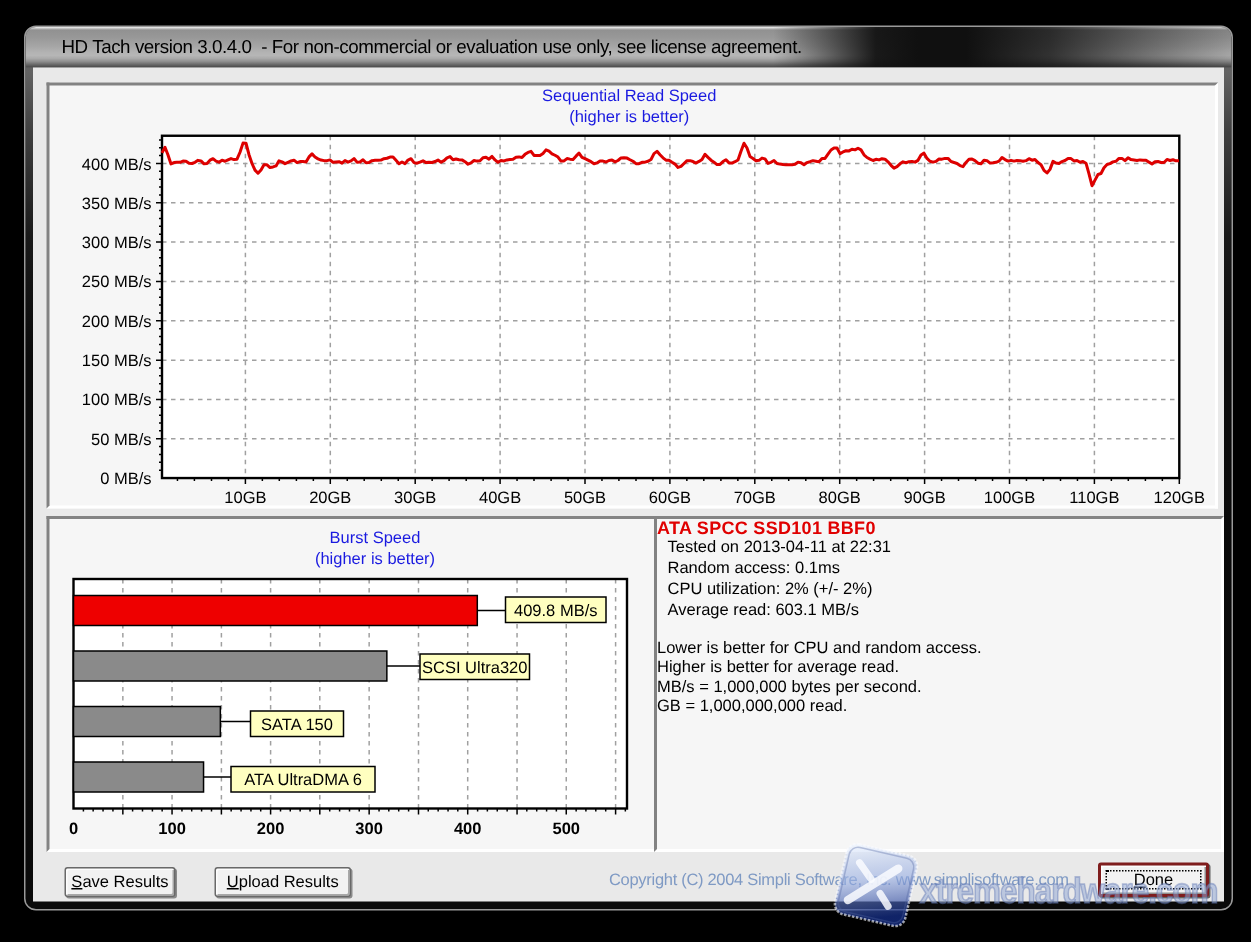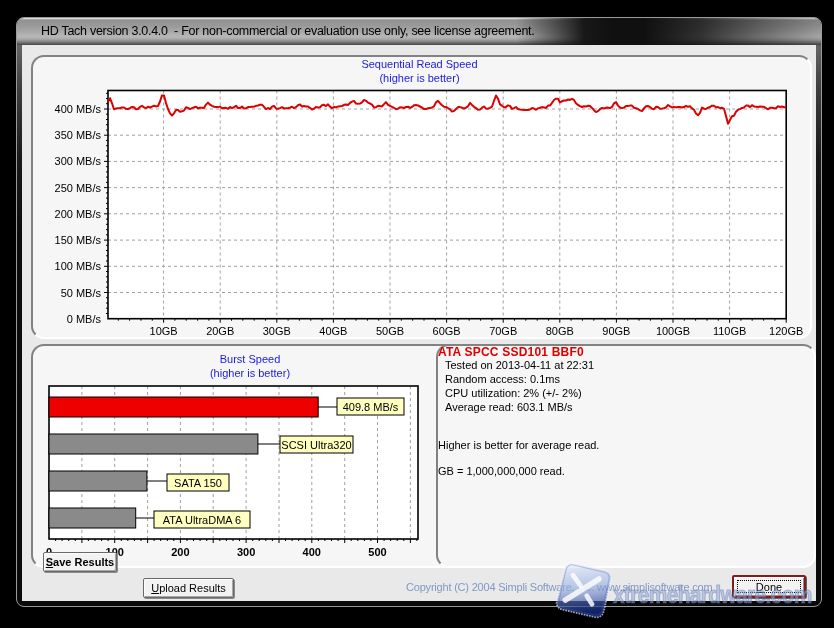--- a/index.html
+++ b/index.html
@@ -11,21 +11,21 @@
   border-radius:7px 7px 0 0; color:#000; font-size:12.5px; letter-spacing:-0.28px; line-height:26px;
   background:
    linear-gradient(to right, rgba(20,20,20,0) 0%, rgba(20,20,20,0) 62%, rgba(20,20,20,0.5) 66.5%, rgba(17,17,17,0.95) 70.5%, rgba(16,16,16,1) 74%, rgba(16,16,16,1) 78%, rgba(17,17,17,0.8) 85%, rgba(20,20,20,0.42) 93%, rgba(24,24,24,0.1) 100%),
    linear-gradient(to bottom, #f2f2f2 0px, #919191 2px, #989898 7px, #a6a6a6 13px, #b3b3b3 17px, #b6b6b6 19px, #a9a9a9 21px, #8e8e8e 23px, #696969 25px, #454545 27px);
   white-space:nowrap; overflow:hidden; }
 .titlebar span { padding-left:24px; }
 .client { position:absolute; left:5px; top:27px; width:794px; height:556px;
   background:#e9e9e9; }
 .panel { position:absolute; background:#f6f6f6;
   border-top:2px solid #828282; border-left:2px solid #828282;
-  border-bottom:2px solid #ffffff; border-right:2px solid #ffffff;border-radius:13px; }
+  border-bottom:2px solid #ffffff; border-right:2px solid #ffffff; }
 #p1 { left:9px; top:10px; width:781px; height:284px; }
 #p2 { left:9px; top:299px; width:442px; height:224px; }
 #p3 { left:414px; top:299px; width:380px; height:224px; }
 .ctitle { position:absolute; left:-2px; width:100%; text-align:center; color:#1a1ae0; font-size:11px; }
 .axlab { font-size:11px; fill:#000; font-family:"Liberation Sans",sans-serif; }
 .blab { font-size:11px; font-weight:bold; fill:#000; font-family:"Liberation Sans",sans-serif; }
 .btn { position:absolute; height:20px; background:#f2f2f2; color:#000;
   font-size:11px; text-align:center; line-height:19px;
   border:1px solid #696969; border-radius:2px;
   box-shadow: inset 1px 1px 0 #fdfdfd, inset -1px -1px 0 #a8a8a8, 1px 1px 0 rgba(60,60,60,.55); }
@@ -137,24 +137,26 @@
 <rect x="121" y="165" width="96" height="17" fill="#ffffc0" stroke="#000" stroke-width="1"></rect>
 <text x="169.0" y="177.5" text-anchor="middle" class="axlab">ATA UltraDMA 6</text>
     </svg>
    </div>
    <div class="panel" id="p3">
     <div class="t" style="left:0px;top:-1px;color:#e00000;font-weight:bold;font-size:12px;letter-spacing:0.2px;">ATA SPCC SSD101 BBF0</div>
     <div class="t" style="left:7px;top:13px;">Tested on 2013-04-11 at 22:31</div>
     <div class="t" style="left:7px;top:27px;text-align:center;">Random access: 0.1ms</div>
     <div class="t" style="left:7px;top:40.5px;">CPU utilization: 2% (+/- 2%)</div>
     <div class="t" style="left:7px;top:54.5px;">Average read: 603.1 MB/s</div>
+    <div class="t" style="left:0px;top:79.5px;">Lower is better for CPU and random access.</div>
     <div class="t" style="left:0px;top:92.8px;">Higher is better for average read.</div>
+    <div class="t" style="left:0px;top:106.1px;">MB/s = 1,000,000 bytes per second.</div>
     <div class="t" style="left:0px;top:119.4px;">GB = 1,000,000,000 read.</div>
    </div>
-   <div class="btn" style="left:21px; top:507px; width:74px;font-weight:bold;"><u>S</u>ave Results</div>
+   <div class="btn" style="left:21px; top:533px; width:74px;"><u>S</u>ave Results</div>
    <div class="btn" style="left:121px; top:533px; width:91px;"><u>U</u>pload Results</div>
    <div class="btn" id="bdone"><div class="foc"></div><u>D</u>one</div>
    <div class="copyright">Copyright (C) 2004 Simpli Software, Inc. www.simplisoftware.com</div>
   </div>
  </div>
  <svg class="wm" width="834" height="628" style="left:0;top:0;pointer-events:none;">
   <defs>
    <linearGradient id="tile" x1="0.1" y1="0" x2="0.45" y2="1">
     <stop offset="0" stop-color="rgba(238,245,255,0.72)"></stop>
     <stop offset="0.5" stop-color="rgba(150,173,228,0.58)"></stop>

